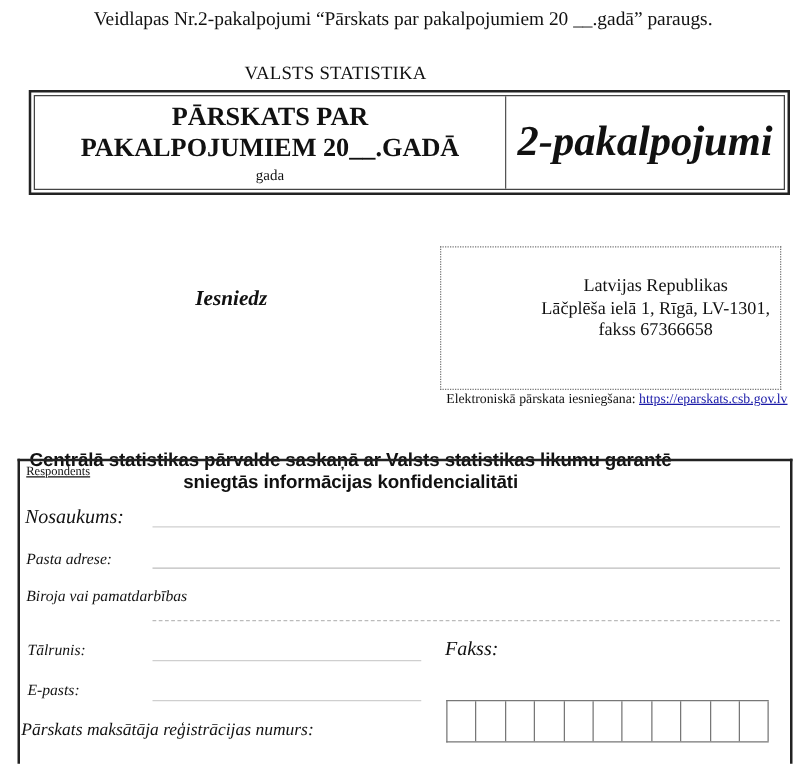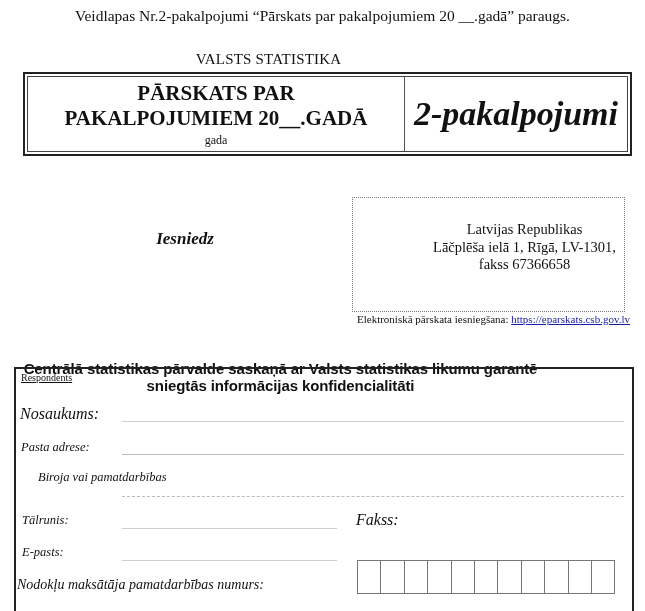--- a/index.html
+++ b/index.html
@@ -127,34 +127,34 @@
 
 <div class="abs resp-box"></div>
 <div class="abs resp-heading">Respondents</div>
 
 <div class="abs lbl-big" style="left:20px; top:405px;">Nosaukums:</div>
 <div class="line" style="left:122px; top:421px; width:502px;"></div>
 
 <div class="abs lbl" style="left:21px; top:440px;">Pasta adrese:</div>
 <div class="line" style="left:122px; top:454px; width:502px; border-top-color:#bdbdbd;"></div>
 
-<div class="abs lbl" style="left:38px; top:470px; line-height:14px;">
+<div class="abs lbl" style="left:21px; top:470px; line-height:14px;">
   <div>Biroja vai pamatdarbības</div>
 </div>
 <div class="line dotted" style="left:122px; top:496px; width:502px;"></div>
 
 <div class="abs lbl" style="left:22px; top:513px;">Tālrunis:</div>
 <div class="line" style="left:122px; top:528px; width:215px;"></div>
 
 <div class="abs fax-label">Fakss:</div>
 
 <div class="abs lbl" style="left:22px; top:545px;">E-pasts:</div>
 <div class="line" style="left:122px; top:560px; width:215px;"></div>
 
-<div class="abs reg-label">Nodokļu maksātāja pamatdarbības numurs:</div>
+<div class="abs reg-label">Pārskats maksātāja reģistrācijas numurs:</div>
 <div class="abs reg-boxes">
   <div class="reg-cell"></div>
   <div class="reg-cell"></div>
   <div class="reg-cell"></div>
   <div class="reg-cell"></div>
   <div class="reg-cell"></div>
   <div class="reg-cell"></div>
   <div class="reg-cell"></div>
   <div class="reg-cell"></div>
   <div class="reg-cell"></div>

